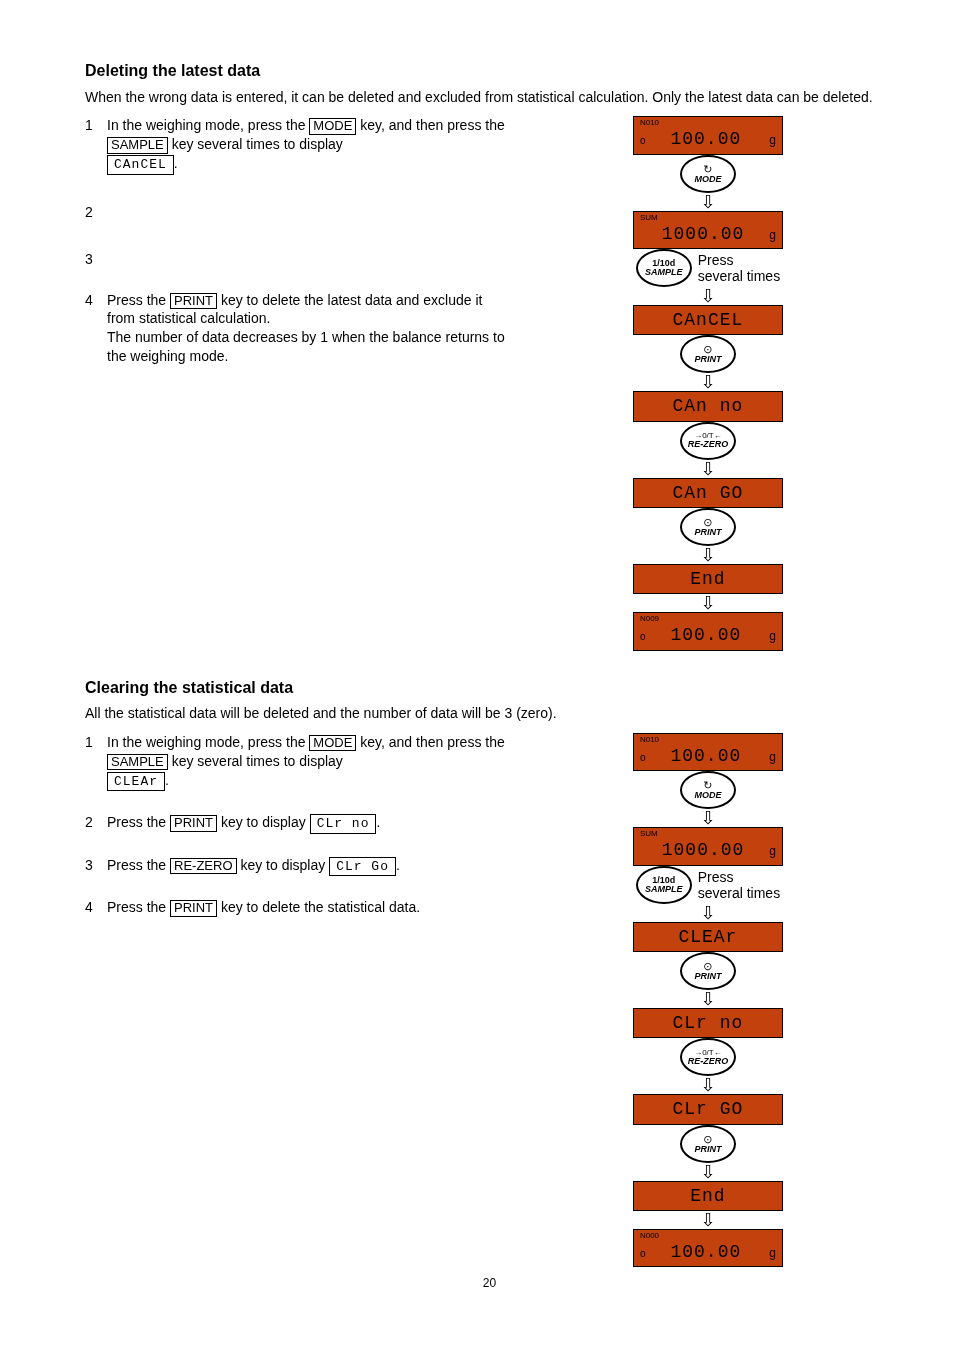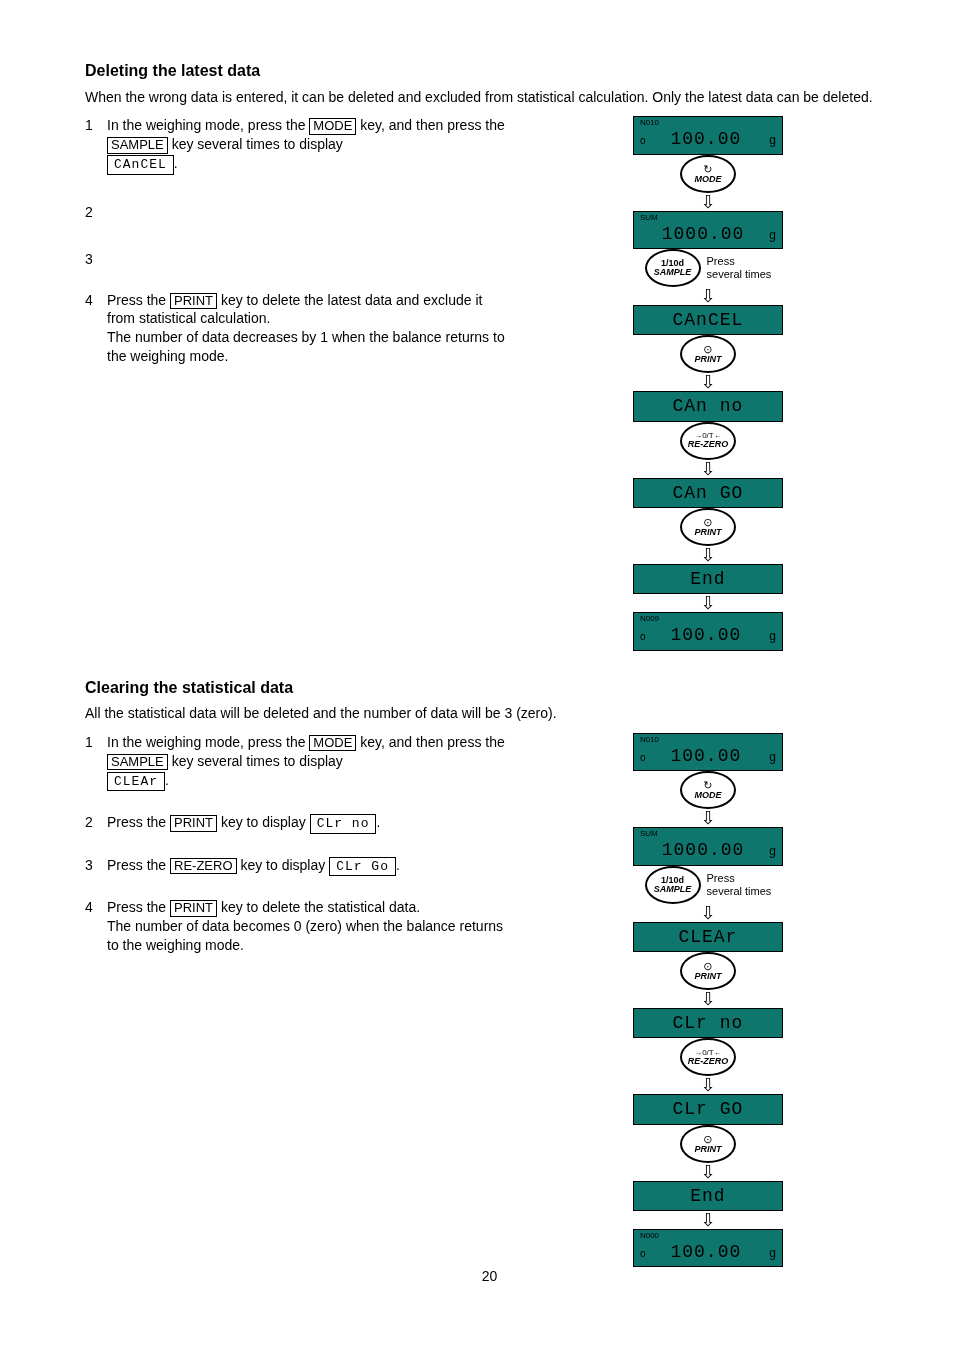--- a/index.html
+++ b/index.html
@@ -44,21 +44,21 @@
   }
   .seg {
     font-family: "Courier New", monospace;
     letter-spacing: 1px;
   }
   
   .lcd {
     border: 1px solid #000;
     width: 150px;
     padding: 2px 6px 2px 6px;
-    background: #0f766e;
+    background: #c2410c;
     position: relative;
   }
   .lcd-tag {
     font-size: 8px;
     line-height: 1;
   }
   .lcd-row {
     display: flex;
     align-items: baseline;
     justify-content: space-between;
@@ -77,30 +77,30 @@
     width: 56px; height: 38px;
     border: 2px solid #000;
     border-radius: 50%;
     display: flex; flex-direction: column;
     align-items: center; justify-content: center;
     font-size: 9px; font-style: italic; font-weight: bold;
     line-height: 1.0;
     background: #fff;
   }
   .btn .sym { font-style: normal; font-weight: normal; font-size: 11px; }
-  .btn-label { font-size: 11px; line-height: 1.15; }
+  .btn-label { font-size: 14px; line-height: 1.15; }
   
   .darrow {
     font-size: 18px;
     line-height: 1;
     color: #000;
     margin: -1px 0;
   }
   .section2 { margin-top: 26px; }
-  .page-num { text-align: center; margin-top: 0; font-size: 14px; }
+  .page-num { text-align: center; margin-top: 8px; font-size: 12px; }
   .fig-col > * { margin: 0; }
   .fig-stack { display: flex; flex-direction: column; align-items: center; }
 </style>
 </head>
 <body>
 
 <h3>Deleting the latest data</h3>
 <p class="intro">When the wrong data is entered, it can be deleted and excluded from statistical calculation. Only the latest data can be deleted.</p>
 
 <div class="columns">
@@ -237,21 +237,20 @@
       <li style="margin-top:16px;">
         <span class="num">3</span>
         <div>
           <span>Press the </span><span class="keybox">RE-ZERO</span><span> key to display </span> <span class="dispbox">CLr Go</span><span>.</span>
         </div>
       </li>
       <li>
         <span class="num">4</span>
         <div>
           <span>Press the </span><span class="keybox">PRINT</span><span> key to delete the statistical data.</span><br>
-          <span>The number of data becomes 0 (zero) when the balance returns to the weighing mode.</span>
         </div>
       </li>
     </ol>
   </div>
 
   <div class="fig-col fig-stack">
     <div class="lcd">
       <div class="lcd-tag">N010</div>
       <div class="lcd-row">
             <span class="lcd-dot">o</span>

